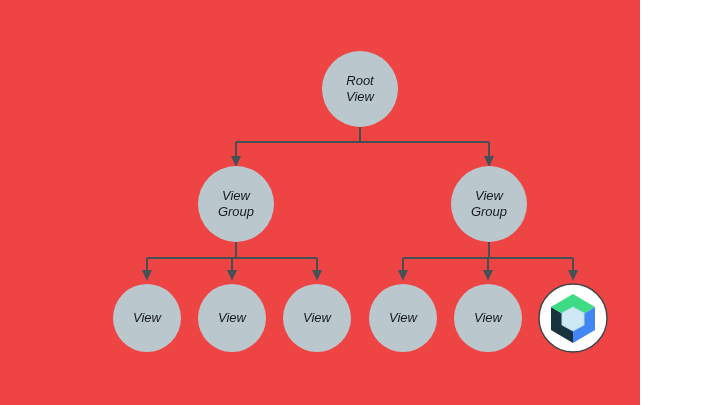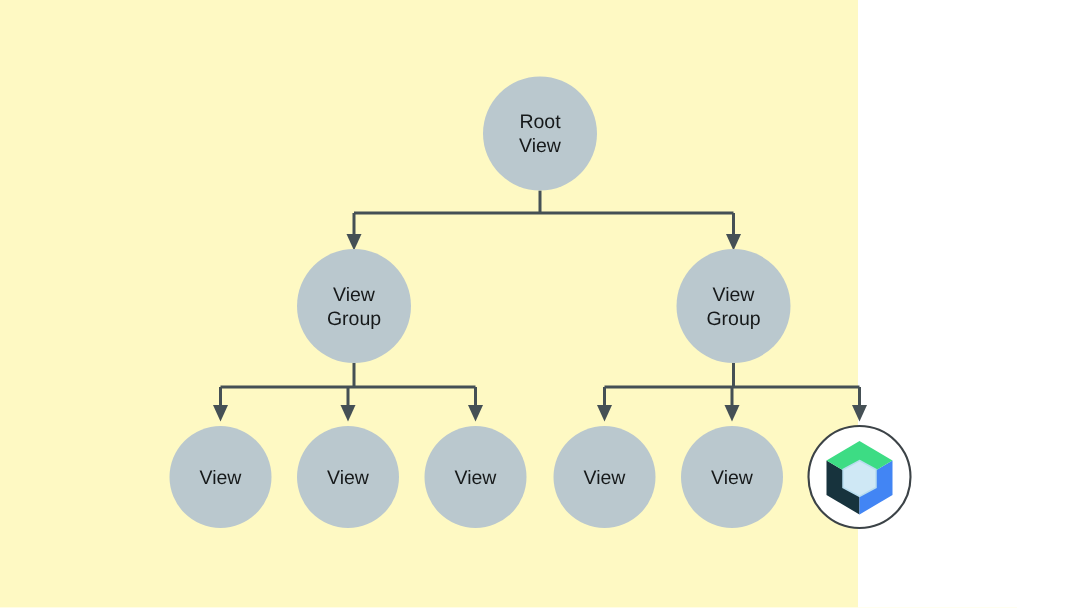--- a/index.html
+++ b/index.html
@@ -8,23 +8,24 @@
     background: #ffffff;
   }
   body {
     width: 720px;
     height: 405px;
     overflow: hidden;
     font-family: "Liberation Sans", sans-serif;
   }
   #diagram-root {
     position: relative;
-    width: 572px;
+    width: 640px;
     height: 405px;
-    background: #fef9c3;
+    background: #ef4444;
+    font-style: italic;
   }
   #tree-svg {
     position: absolute;
     left: 0;
     top: 0;
     width: 720px;
     height: 405px;
     display: block;
   }
   .node-circle {

